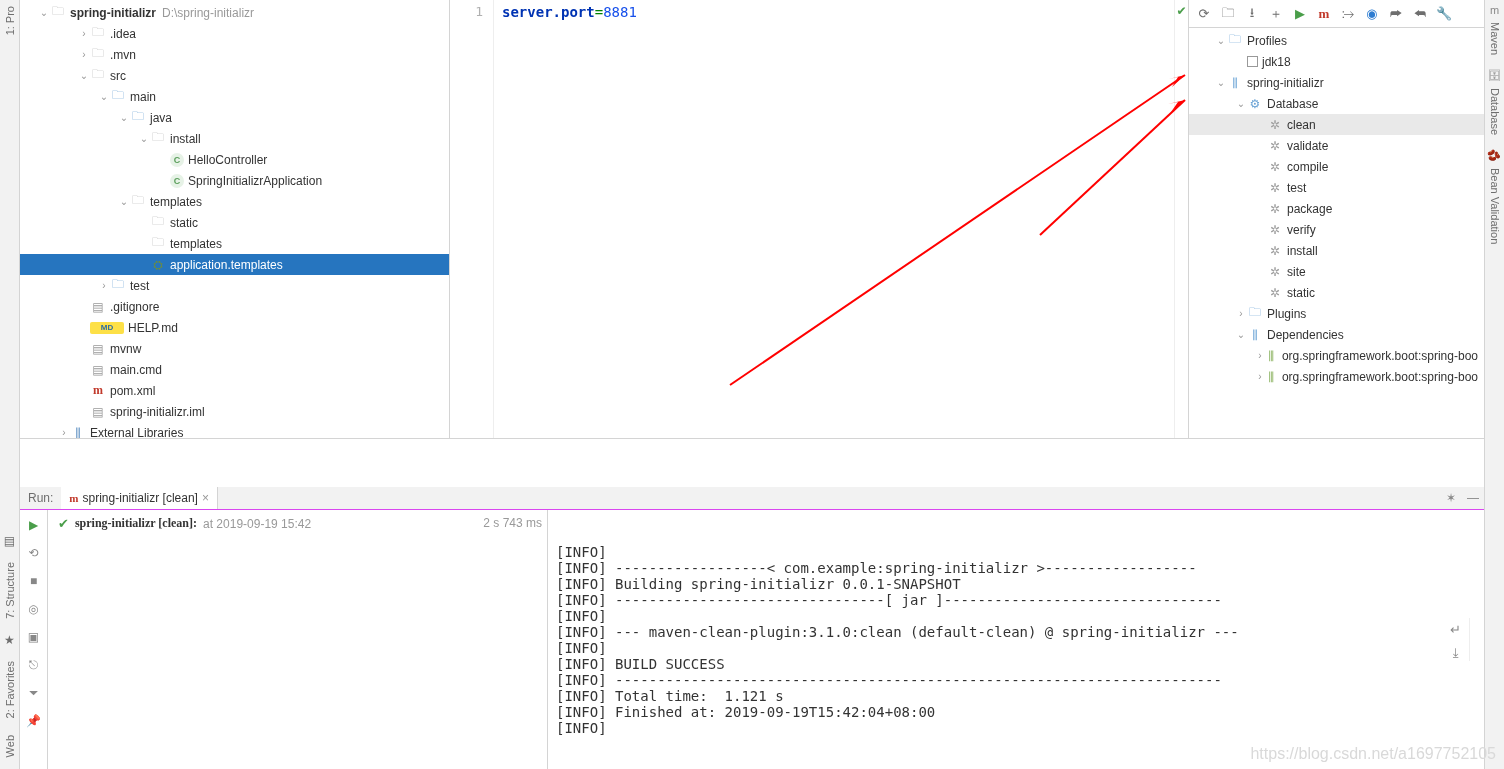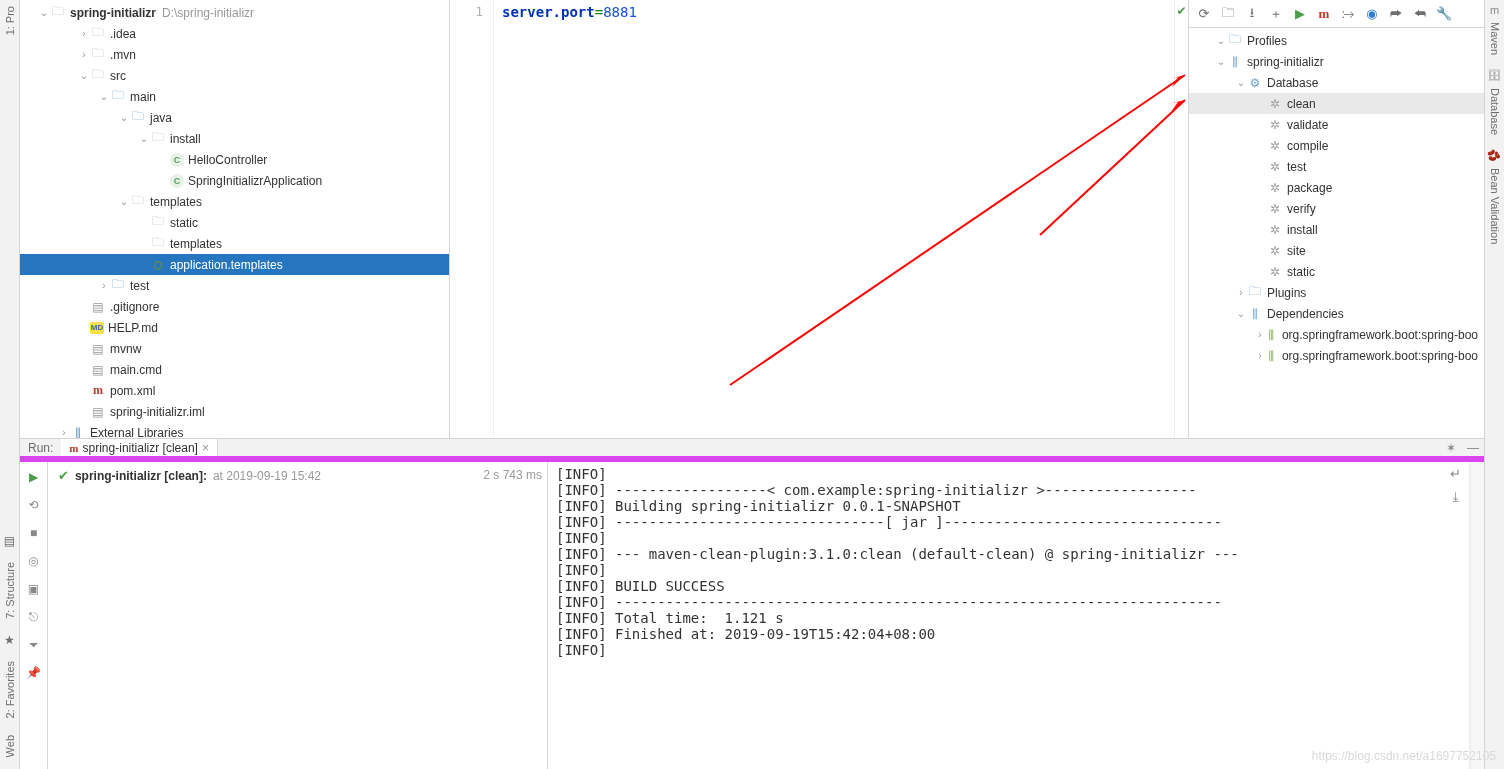--- a/index.html
+++ b/index.html
@@ -14,21 +14,21 @@
 .tree { padding: 2px 0; }
 .tree-row { display: flex; align-items: center; height: 21px; padding-right: 6px; cursor: pointer; white-space: nowrap; }
 .tree-row.selected { background: #2675BF; color: #fff; }
 .arrow { width: 12px; text-align: center; color: #999; font-size: 10px; user-select: none; }
 .arrow.blank { visibility: hidden; }
 .ticon { width: 16px; height: 16px; margin-right: 4px; display: inline-flex; align-items: center; justify-content: center; font-size: 12px; }
 .folder { color: #b8b8b8; }
 .folder-blue { color: #6aa3d5; }
 .java-file { color: #5a9e5b; background:#e6f2e6; border-radius:50%; font-size:9px; font-weight:bold; width:14px;height:14px; }
 .prop-file { color: #6f8e3a; }
-.md-file { color:#2d6ca2; background:#fde047; font-size:8px; font-weight:bold; width:14px;height:12px; border-radius:2px; }
+.md-file { color:#2d6ca2; background:#fde047; font-size:8px; font-weight:bold; width:34px;height:12px; border-radius:2px; }
 .pom-file { color:#c1392b; font-weight:bold; font-family:serif; }
 .gear-icon { color:#9e9e9e; }
 .lib-icon { color:#5b8ec1; }
 .tree-label { }
 .tree-label.bold { font-weight: bold; }
 .path-tail { color: #999; margin-left: 6px; }
 .editor { flex: 1; display: flex; background: #fff; position: relative; min-width: 0; }
 .gutter { width: 44px; background: #fff; border-right: 1px solid #eee; text-align: right; padding: 4px 10px 0 0; color: #b0b0b0; font-family: Consolas, monospace; font-size: 13px; }
 .code { flex: 1; padding: 4px 8px; font-family: Consolas, monospace; font-size: 14px; }
 .code .kw { color: #0033b3; font-weight: bold; }
@@ -38,50 +38,50 @@
 .editor-strip .chk { color:#4a9e4a; font-size:12px; }
 .maven-panel { width: 296px; border-left: 1px solid #d4d4d4; display: flex; flex-direction: column; }
 .maven-toolbar { height: 28px; border-bottom: 1px solid #d4d4d4; display: flex; align-items: center; padding: 0 4px; gap: 2px; }
 .mtb-btn { width: 22px; height: 22px; display: flex; align-items: center; justify-content: center; color: #6e6e6e; cursor: pointer; border-radius: 3px; font-size:13px; }
 .mtb-btn.green { color:#4a9e4a; }
 .mtb-btn.blue { color:#2d7cd1; }
 .mtb-btn.red { color:#c1392b; font-weight:bold; font-family:serif; }
 .maven-tree { flex: 1; overflow: auto; padding: 2px 0; }
 .maven-tree .tree-row.hilite { background: #e9e9e9; }
 .lower { height: 330px; display: flex; flex-direction: column; }
-.run-tabbar { height: 23px; border-bottom: 6px solid #d946ef; display: flex; align-items: center; background: #f2f2f2; }
+.run-tabbar { height: 23px; border-bottom: 1px solid #d946ef; display: flex; align-items: center; background: #f2f2f2; margin-top: 48px; }
 .run-tabbar .run-label { padding: 0 8px; color: #6e6e6e; }
 .run-tab { display: flex; align-items: center; gap: 4px; padding: 0 8px; height: 100%; background: #fff; border-right: 1px solid #d4d4d4; }
 .run-tab .mv { color:#c1392b; font-weight:bold; font-family:serif; font-size:11px; }
 .run-tab .close { color:#999; cursor:pointer; }
 .run-tabbar .sp { flex: 1; }
 .run-tabbar .rb { width: 22px; text-align:center; color:#888; cursor:pointer; }
 .run-body { flex: 1; display: flex; min-height: 0; }
 .run-actions { width: 28px; border-right: 1px solid #d4d4d4; display: flex; flex-direction: column; align-items: center; padding-top: 6px; gap: 10px; }
 .run-actions .ra { width:18px; height:18px; display:flex; align-items:center; justify-content:center; color:#888; cursor:pointer; }
 .run-actions .ra.green { color:#4a9e4a; }
 .run-status { width: 500px; border-right: 1px solid #d4d4d4; padding: 6px 10px; position:relative; }
 .run-status .line { display:flex; align-items:center; gap:6px; }
 .run-status .tick { color:#4a9e4a; font-size:13px; }
-.run-status .task { font-weight: bold; }
+.run-status .task { font-weight: bold; font-family: Liberation Serif, serif; }
 .run-status .ts { color:#999; font-weight:normal; }
 .run-status .dur { position:absolute; top:6px; right:5px; color:#999; }
-.console { flex: 1; display:flex; min-width:0; }
+.console { flex: 1; display:flex; min-width:0;align-items:center; }
 .console-actions { width: 28px; border-right:1px solid #eee; display:flex; flex-direction:column; align-items:center; padding-top:4px; gap:8px; }
 .console-actions .ca { color:#888; cursor:pointer; font-size:13px; }
 .console-text { flex:1; padding: 4px 8px; font-family: Consolas, monospace; font-size: 14px; color:#333; white-space: pre; overflow:auto; }
 .console-scroll { width:14px; background:#f7f7f7; border-left:1px solid #eee; }
 .right-strip { width: 20px; background:#f2f2f2; border-left:1px solid #d4d4d4; display:flex; flex-direction:column; align-items:center; padding-top:2px; }
 .right-strip .vtab { writing-mode: vertical-rl; font-size:11px; color:#6e6e6e; padding:4px 0; margin-bottom:8px; cursor:pointer; }
 .right-strip .vicon { font-size:11px; color:#888; padding:2px 0; }
 
 .annot { position:absolute; pointer-events:none; z-index:50; }
 .annot line { stroke:#ff0000; stroke-width:2; }
 .annot polygon { fill:#ff0000; }
-.watermark { position:absolute; right:8px; bottom:6px; color:#d9d9d9; font-size:12px; pointer-events:none; }
+.watermark { position:absolute; right:8px; bottom:6px; color:#d9d9d9; font-size:16px; pointer-events:none; }
 </style>
 </head>
 <body>
 
 <div class="app">
 
   <div class="left-strip">
     <div class="vtab">1: Pro</div>
     <div style="flex:1"></div>
     <div class="vtab vicon">▤</div>
@@ -235,20 +235,25 @@
           <div class="mtb-btn blue">◉</div>
           <div class="mtb-btn">⮫</div>
           <div class="mtb-btn">⮪</div>
           <div class="mtb-btn">🔧</div>
         </div>
         <div class="maven-tree" id="mtree">
             <div class="tree-row" style="padding-left: 26px;">
               <span class="arrow">⌄</span>
               <span class="ticon" style="color:#6aa3d5">🗀</span>
               <span class="tree-label">Profiles</span>
+            </div>
+            <div class="tree-row" style="padding-left: 46px;">
+              <span class="arrow blank">·</span>
+              <span class="ticon" style="border:1px solid #999;width:11px;height:11px;background:#fff"></span>
+              <span class="tree-label">jdk18</span>
             </div>
             <div class="tree-row" style="padding-left: 26px;">
               <span class="arrow">⌄</span>
               <span class="ticon" style="color:#6aa3d5">⫼</span>
               <span class="tree-label">spring-initializr</span>
             </div>
             <div class="tree-row" style="padding-left: 46px;">
               <span class="arrow">⌄</span>
               <span class="ticon" style="color:#6aa3d5">⚙</span>
               <span class="tree-label">Database</span>

